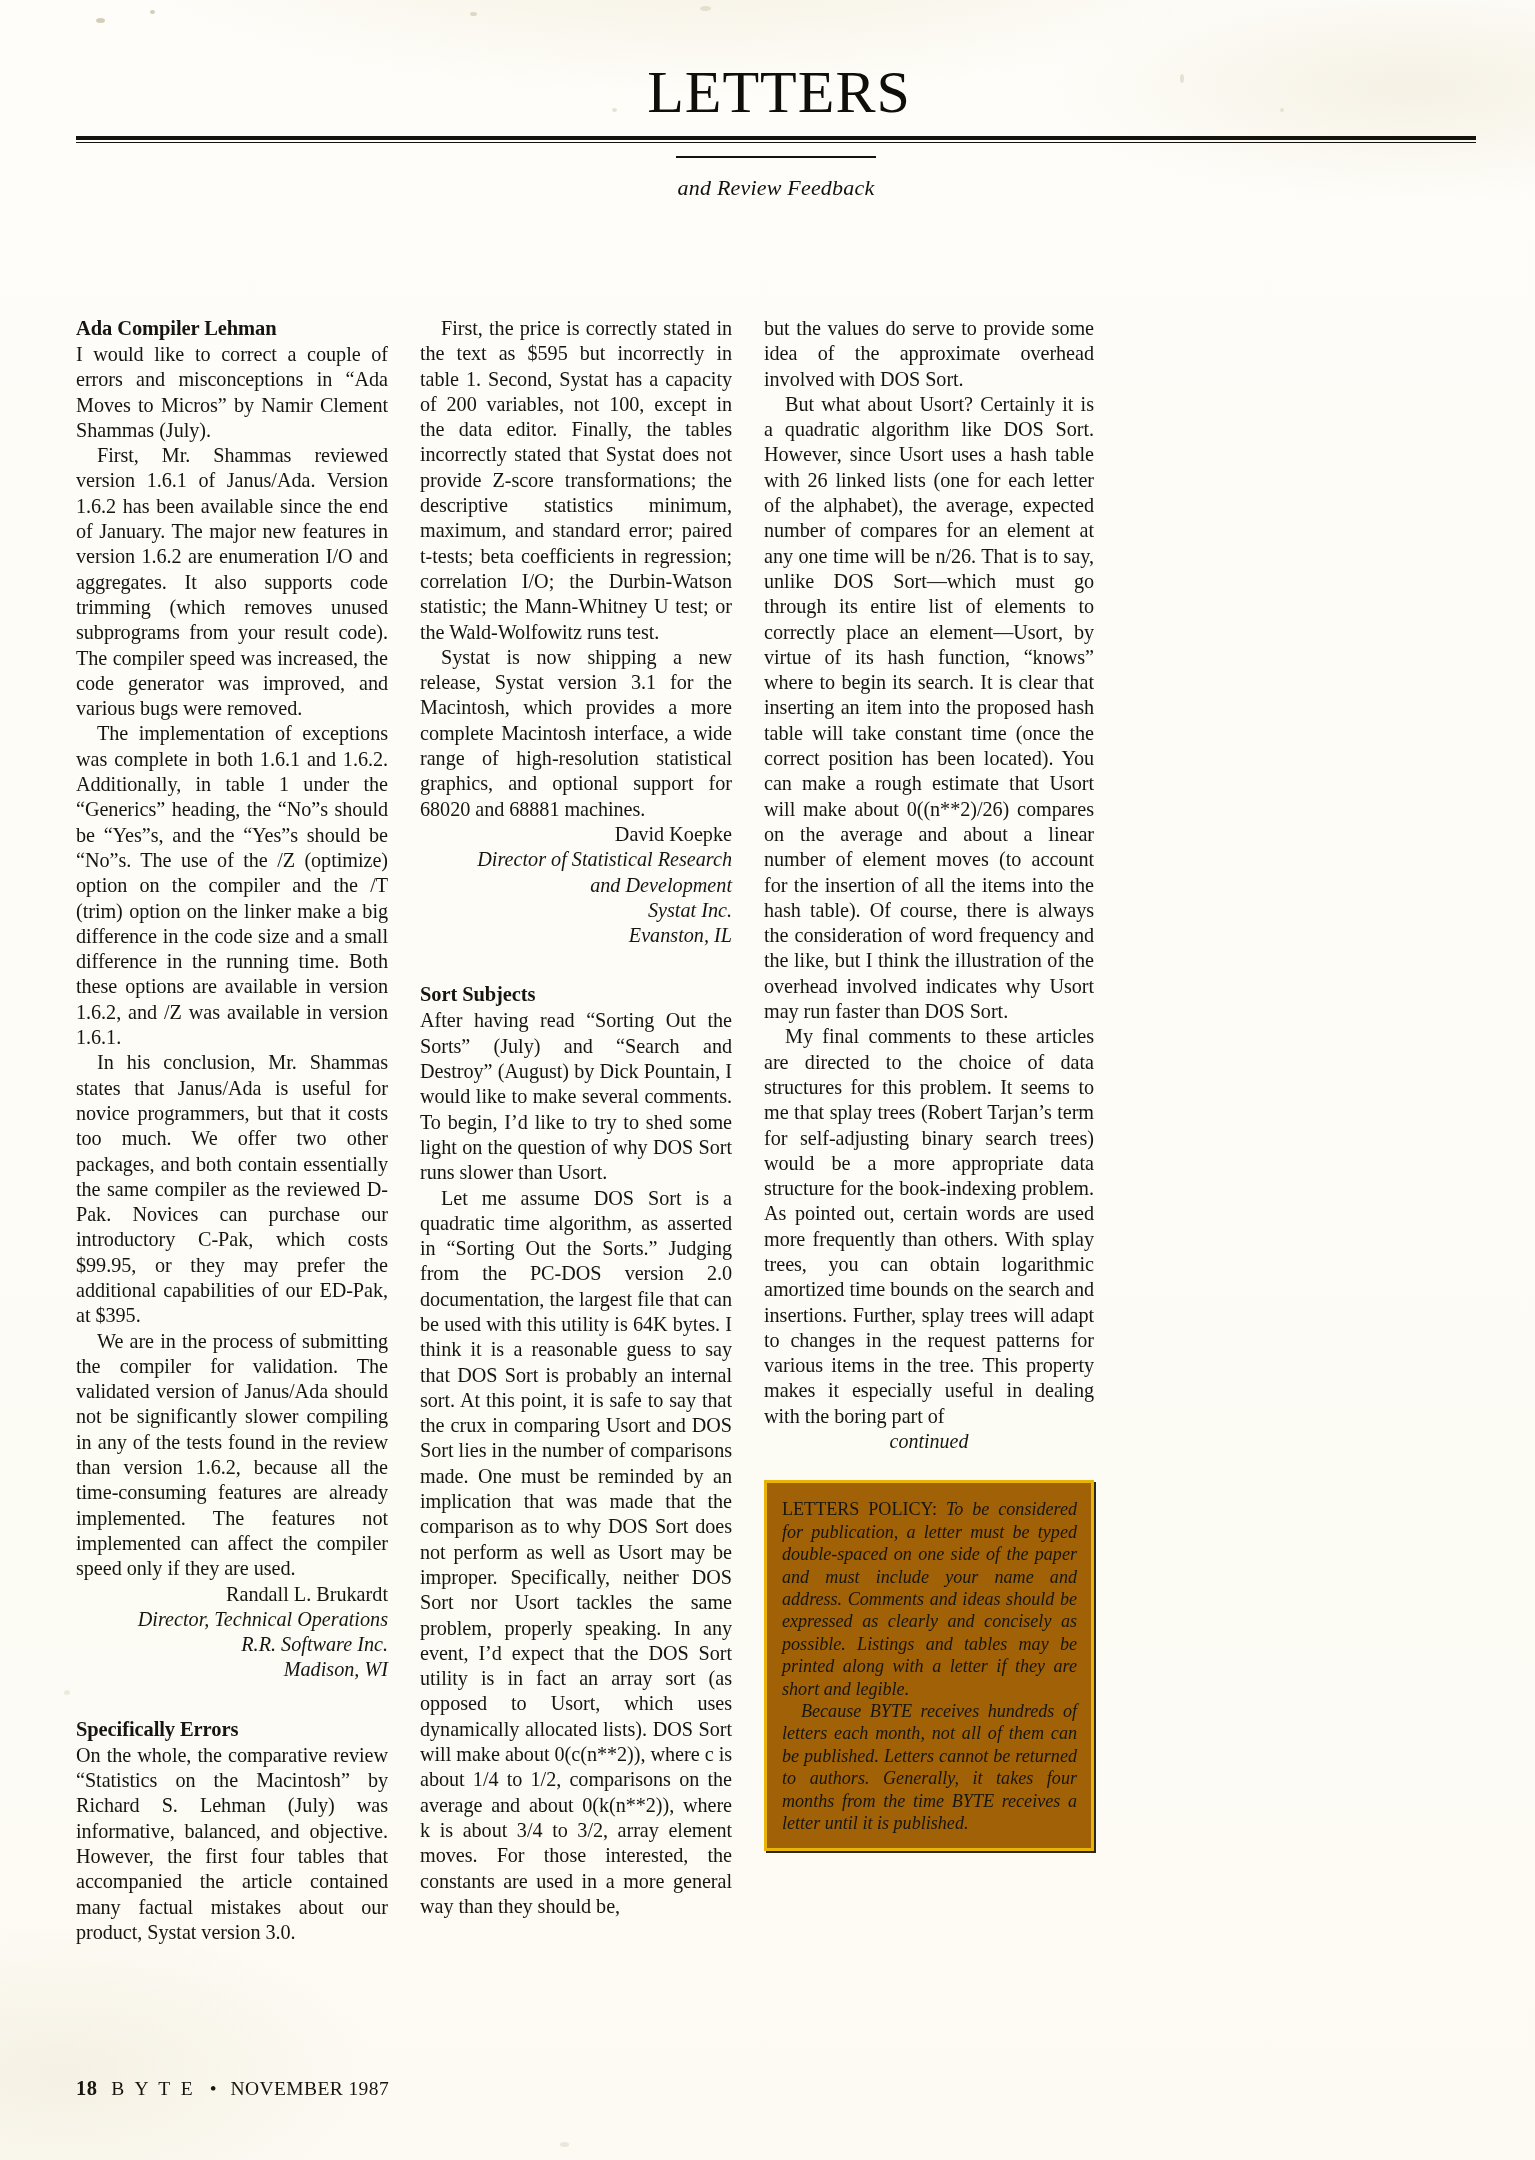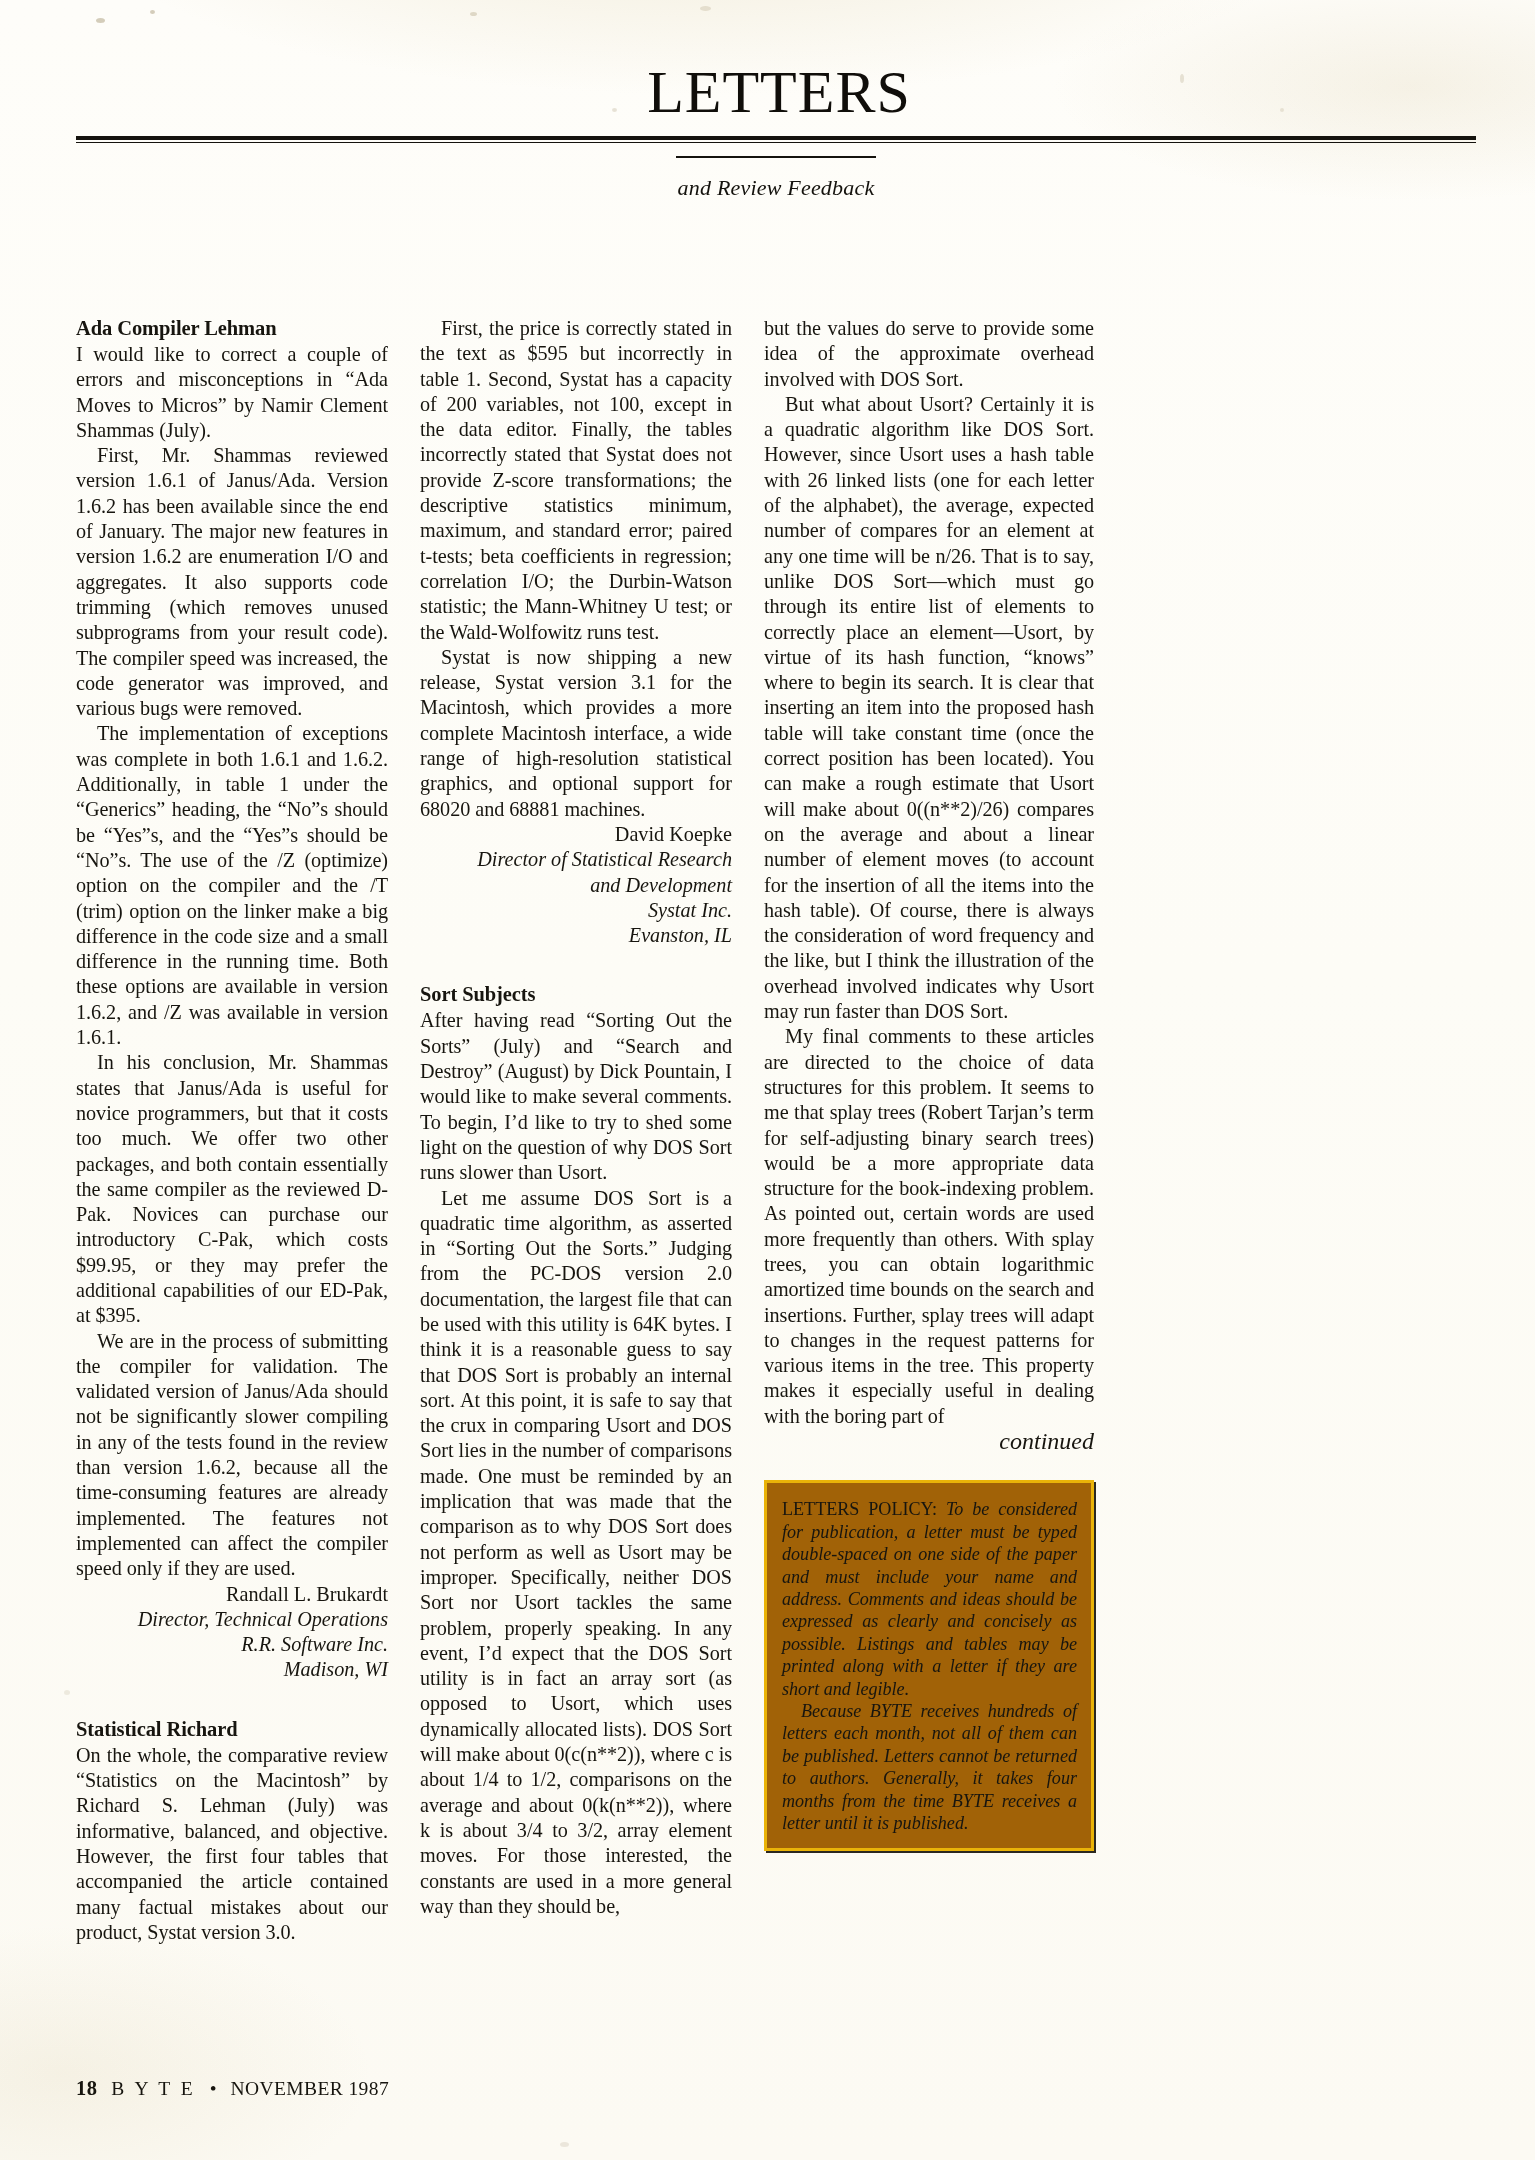--- a/index.html
+++ b/index.html
@@ -120,24 +120,24 @@
   .sig {
     margin: 0;
     font-size: 20.2px;
     line-height: 25.3px;
     text-align: right;
   }
   .sig.ital { font-style: italic; }
 
   .continued {
     margin: 0;
-    font-size: 24px;
+    font-size: 20px;
     line-height: 25.3px;
     font-style: italic;
-    text-align: right;
+    text-align: center;
   }
 
   
   .policy-box {
     margin-top: 26px;
     border: 3px solid #eab308;
     box-shadow: 2px 2px 0 0 #2b2820;
     padding: 15px 14px 14px 15px;
     background: #a16207;
   }
@@ -202,21 +202,21 @@
       <p class="body indent">First, Mr. Shammas reviewed version 1.6.1 of Janus/Ada. Version 1.6.2 has been available since the end of January. The major new features in version 1.6.2 are enumeration I/O and aggregates. It also supports code trimming (which removes unused subprograms from your result code). The compiler speed was increased, the code generator was improved, and various bugs were removed.</p>
       <p class="body indent">The implementation of exceptions was complete in both 1.6.1 and 1.6.2. Additionally, in table 1 under the “Generics” heading, the “No”s should be “Yes”s, and the “Yes”s should be “No”s. The use of the /Z (optimize) option on the compiler and the /T (trim) option on the linker make a big difference in the code size and a small difference in the running time. Both these options are available in version 1.6.2, and /Z was available in version 1.6.1.</p>
       <p class="body indent">In his conclusion, Mr. Shammas states that Janus/Ada is useful for novice programmers, but that it costs too much. We offer two other packages, and both contain essentially the same compiler as the reviewed D-Pak. Novices can purchase our introductory C-Pak, which costs $99.95, or they may prefer the additional capabilities of our ED-Pak, at $395.</p>
       <p class="body indent">We are in the process of submitting the compiler for validation. The validated version of Janus/Ada should not be significantly slower compiling in any of the tests found in the review than version 1.6.2, because all the time-consuming features are already implemented. The features not implemented can affect the compiler speed only if they are used.</p>
 
       <p class="sig">Randall L. Brukardt</p>
       <p class="sig ital">Director, Technical Operations</p>
       <p class="sig ital">R.R. Software Inc.</p>
       <p class="sig ital">Madison, WI</p>
 
-      <h2 class="sec-head spaced">Statistical Richard</h2>
+      <h2 class="sec-head spaced">Specifically Errors</h2>
       <p class="body">On the whole, the comparative review “Statistics on the Macintosh” by Richard S. Lehman (July) was informative, balanced, and objective. However, the first four tables that accompanied the article contained many factual mistakes about our product, Systat version 3.0.</p>
     </div>
 
     <div class="col">
       <p class="body indent">First, the price is correctly stated in the text as $595 but incorrectly in table 1. Second, Systat has a capacity of 200 variables, not 100, except in the data editor. Finally, the tables incorrectly stated that Systat does not provide Z-score transformations; the descriptive statistics minimum, maximum, and standard error; paired t-tests; beta coefficients in regression; correlation I/O; the Durbin-Watson statistic; the Mann-Whitney U test; or the Wald-Wolfowitz runs test.</p>
       <p class="body indent">Systat is now shipping a new release, Systat version 3.1 for the Macintosh, which provides a more complete Macintosh interface, a wide range of high-resolution statistical graphics, and optional support for 68020 and 68881 machines.</p>
 
       <p class="sig">David Koepke</p>
       <p class="sig ital">Director of Statistical Research</p>
       <p class="sig ital">and Development</p>

